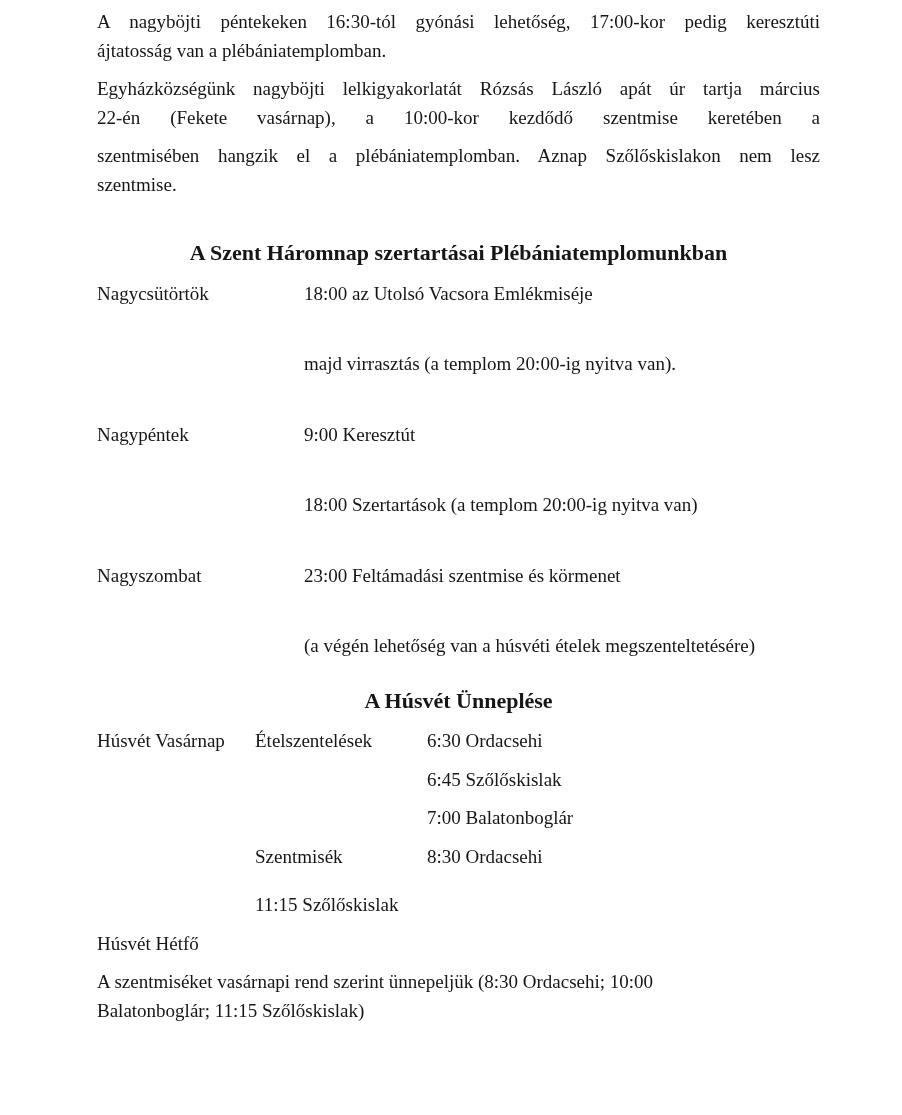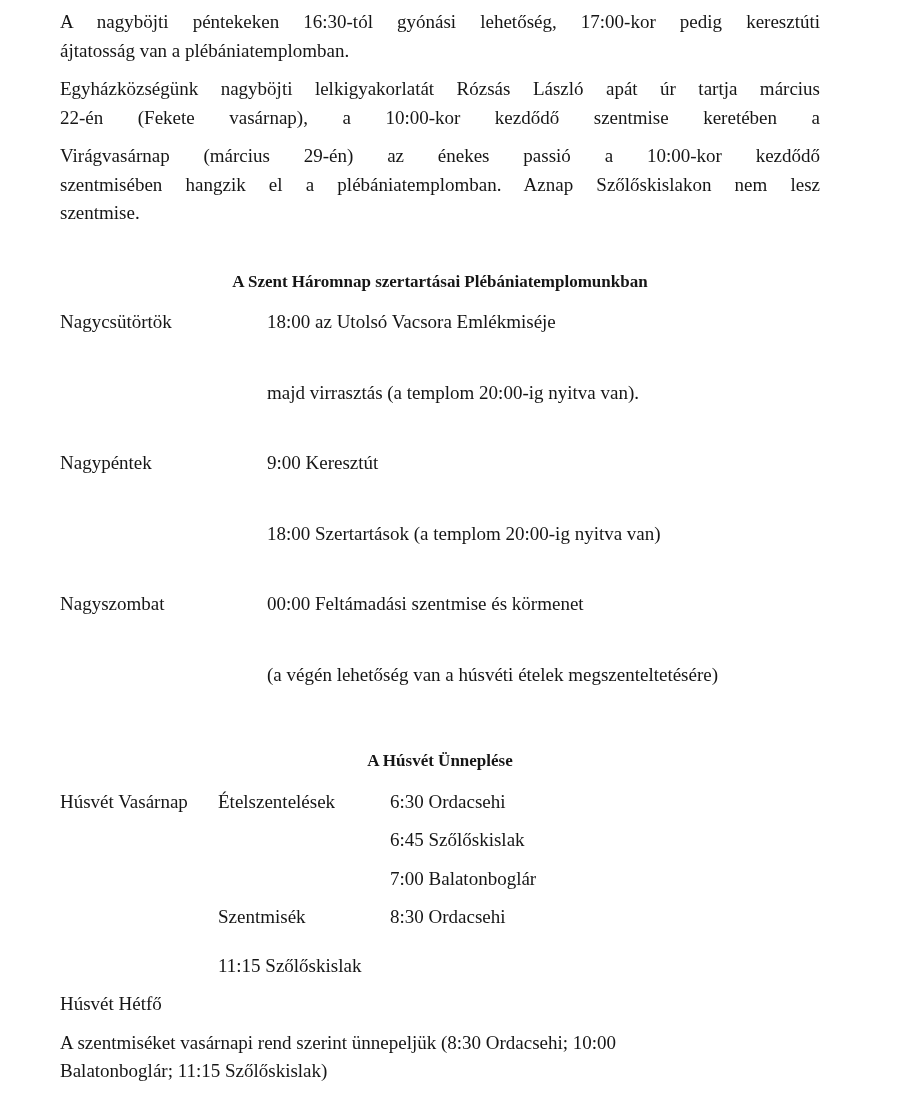--- a/index.html
+++ b/index.html
@@ -12,43 +12,43 @@
     height: 1115px;
     overflow: hidden;
     font-family: "Liberation Serif", "DejaVu Serif", serif;
     font-size: 19px;
     color: #161616;
   }
   .page {
     box-sizing: border-box;
     width: 902px;
     height: 1115px;
-    padding: 8px 82px 0 60px;
+    padding: 8px 82px 0 97px;
     background: #ffffff;
   }
   .para {
     line-height: 28.5px;
     margin: 0 0 10px 0;
   }
   .para .line {
     display: block;
   }
   .para .line.just {
     text-align: justify;
     text-align-last: justify;
   }
   .heading {
     font-weight: bold;
     text-align: center;
-    font-size: 17px;
+    font-size: 22px;
     line-height: 28.5px;
     margin: 40px 0 12px 0;
   }
   .heading.h2 {
-    margin-top: 58px;
+    margin-top: 26px;
   }
   .schedule-1 {
     display: grid;
     grid-template-columns: 165px 1fr;
     row-gap: 10px;
     line-height: 28.5px;
     gap: 42px;
   }
   .schedule-2 {
     display: grid;
@@ -78,42 +78,41 @@
     <span class="line just">A nagyböjti péntekeken 16:30-tól gyónási lehetőség, 17:00-kor pedig keresztúti</span>
     <span class="line">ájtatosság van a plébániatemplomban.</span>
   </p>
 
   <p class="para">
     <span class="line just">Egyházközségünk nagyböjti lelkigyakorlatát Rózsás László apát úr tartja március</span>
     <span class="line just">22-én (Fekete vasárnap), a 10:00-kor kezdődő szentmise keretében a</span>
   </p>
 
   <p class="para">
-    <span class="line just">Virágvasárnap (március 29-én) az énekes passió a 10:00-kor kezdődő</span>
     <span class="line just">szentmisében hangzik el a plébániatemplomban. Aznap Szőlőskislakon nem lesz</span>
     <span class="line">szentmise.</span>
   </p>
 
   <div class="heading">A Szent Háromnap szertartásai Plébániatemplomunkban</div>
 
   <div class="schedule-1">
     <div class="cell">Nagycsütörtök</div>
     <div class="cell">18:00 az Utolsó Vacsora Emlékmiséje</div>
 
     <div class="cell"></div>
     <div class="cell">majd virrasztás (a templom 20:00-ig nyitva van).</div>
 
     <div class="cell">Nagypéntek</div>
     <div class="cell">9:00 Keresztút</div>
 
     <div class="cell"></div>
     <div class="cell">18:00 Szertartások (a templom 20:00-ig nyitva van)</div>
 
     <div class="cell">Nagyszombat</div>
-    <div class="cell">00:00 Feltámadási szentmise és körmenet</div>
+    <div class="cell">23:00 Feltámadási szentmise és körmenet</div>
 
     <div class="cell"></div>
     <div class="cell">(a végén lehetőség van a húsvéti ételek megszenteltetésére)</div>
   </div>
 
   <div class="heading h2">A Húsvét Ünneplése</div>
 
   <div class="schedule-2">
     <div class="cell">Húsvét Vasárnap</div>
     <div class="cell">Ételszentelések</div>

